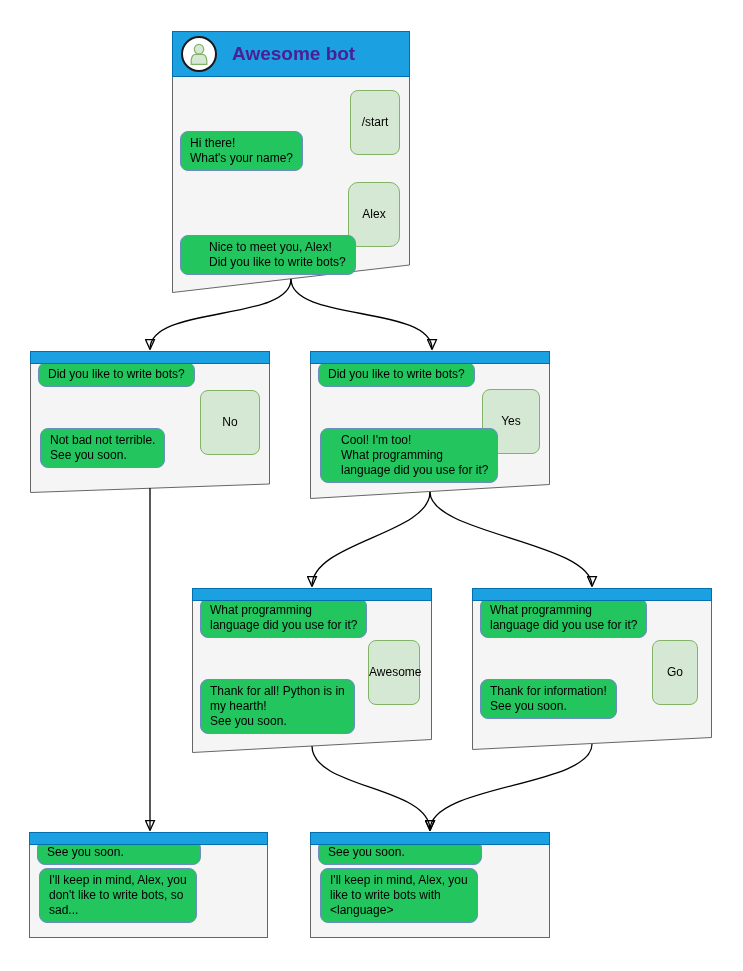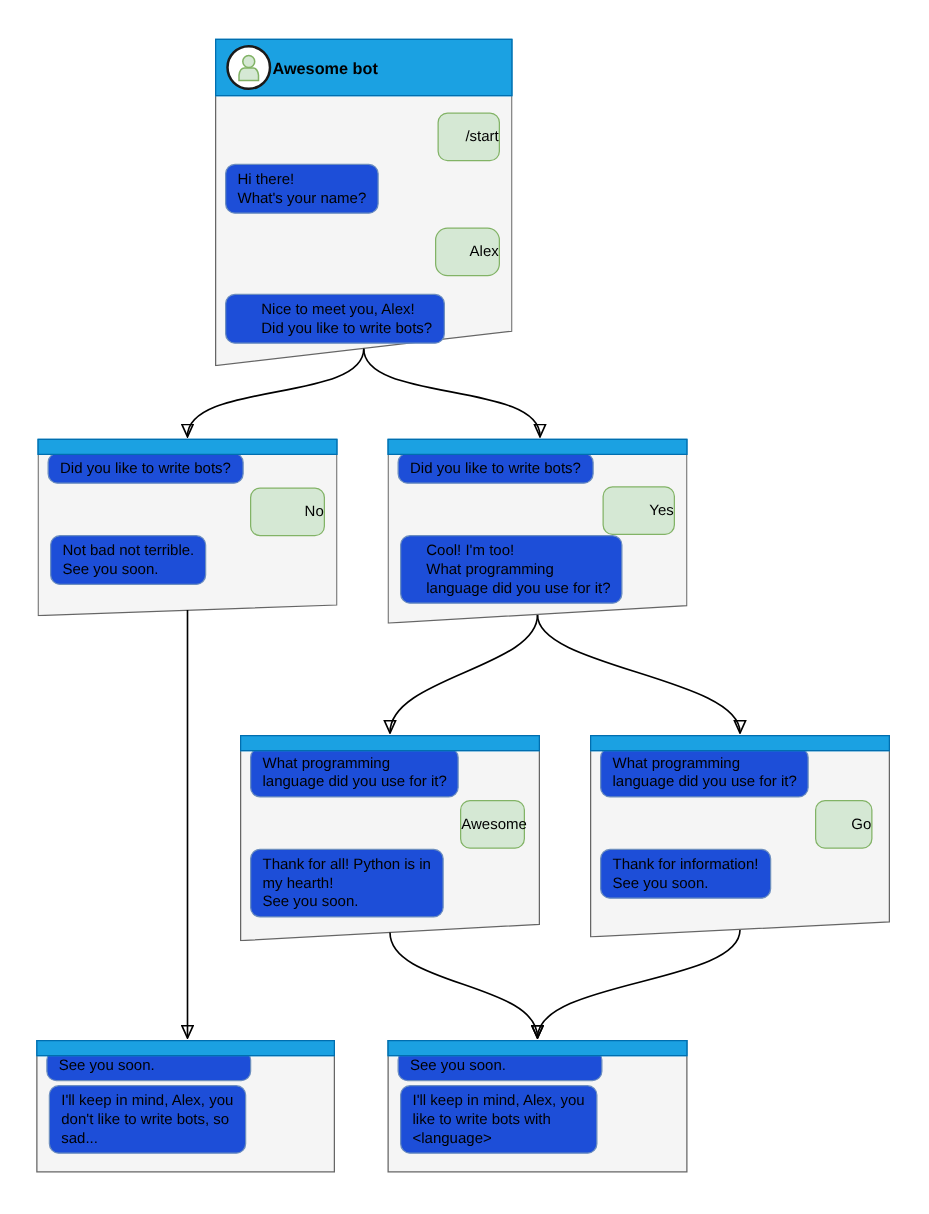--- a/index.html
+++ b/index.html
@@ -21,33 +21,33 @@
   }
   .card-header.big{
     height:46px;display:flex;align-items:center;
   }
   .avatar{
     width:36px;height:36px;border-radius:50%;background:#ffffff;
     border:2px solid #1a1a1a;box-sizing:border-box;margin-left:8px;flex:0 0 auto;
     display:flex;align-items:center;justify-content:center;
   }
   .chat-title{
-    margin-left:1px;color:#000000;font-weight:bold;font-size:13px;
+    margin-left:15px;color:#4c1d95;font-weight:bold;font-size:19px;
   }
   .bubble{
     position:absolute;z-index:2;font-size:12px;line-height:15px;
     white-space:pre-line;border-radius:8px;box-sizing:border-box;
   }
   .bubble.bot{
-    background:#1d4ed8;border:1px solid #6c8ebf;
+    background:#22c55e;border:1px solid #6c8ebf;
     padding:4px 9px;width:max-content;max-width:190px;
   }
   .bubble.user{
     background:#d5e8d4;border:1px solid #82b366;
-    padding:11px 0;text-align:right;
+    padding:24px 0;text-align:center;
   }
   .edges{position:absolute;left:0;top:0;z-index:40;pointer-events:none;}
   .edges path{stroke:#000000;stroke-width:1.3;fill:none;}
 </style>
 </head>
 <body>
 
 <div class="card" style="left:172px;top:31px;width:238px;height:262px;">
   <svg class="card-bg" width="238" height="262" viewBox="0 0 238 262">
     <polygon points="0.5,0.5 237.5,0.5 237.5,234 0.5,261.5"></polygon>

